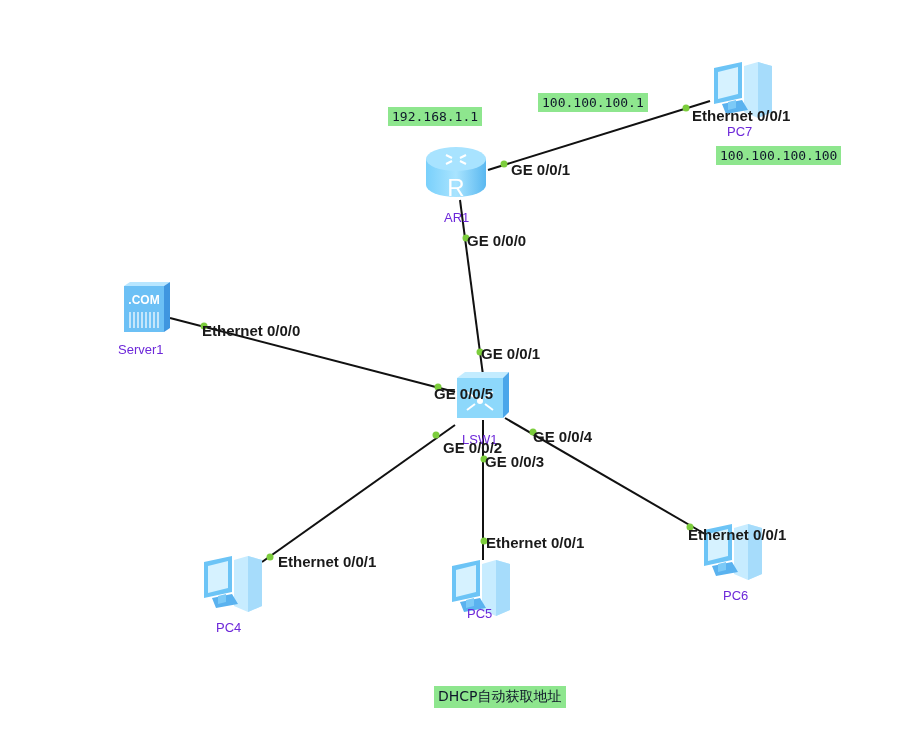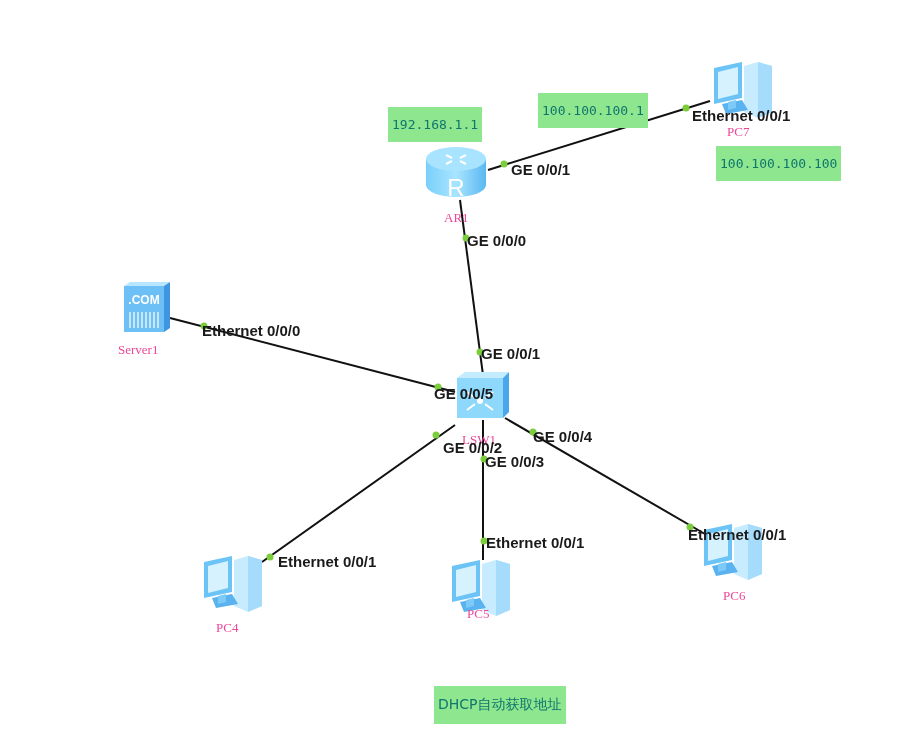--- a/index.html
+++ b/index.html
@@ -1,20 +1,20 @@
 <!DOCTYPE html>
 <html><head>
 <meta charset="utf-8">
 <style>
   html, body { margin:0; padding:0; background:#ffffff; }
   body { width:918px; height:738px; position:relative; overflow:hidden; font-family:"Liberation Sans", sans-serif; }
   #canvas { position:absolute; left:0; top:0; width:918px; height:738px; }
   .lbl { position:absolute; font-size:15px; color:#1a1a1a; white-space:nowrap; font-family:"Liberation Sans", sans-serif;font-weight:bold; }
-  .dev-name { position:absolute; font-size:13px; color:#ec4899; white-space:nowrap; font-family:Liberation Serif, serif; }
-  .note { position:absolute; background:#8ee68e; color:#0f766e; font-family:"DejaVu Sans Mono", monospace; font-size:13px; padding:10px 4px; white-space:nowrap; }
+  .dev-name { position:absolute; font-size:13px; color:#6d28d9; white-space:nowrap; font-family:Liberation Sans, sans-serif; }
+  .note { position:absolute; background:#8ee68e; color:#0f172a; font-family:"DejaVu Sans Mono", monospace; font-size:13px; padding:2px 4px; white-space:nowrap; }
   .note.cn { font-family:"DejaVu Sans", sans-serif; font-size:14px;margin-top:44px; }
   .icon { position:absolute; }
 </style>
 </head>
 <body>
 
 <svg id="canvas" width="918" height="738" viewBox="0 0 918 738">
 
   <g id="links">
       <line x1="488" y1="170" x2="710" y2="101" stroke="#111111" stroke-width="2"></line>

